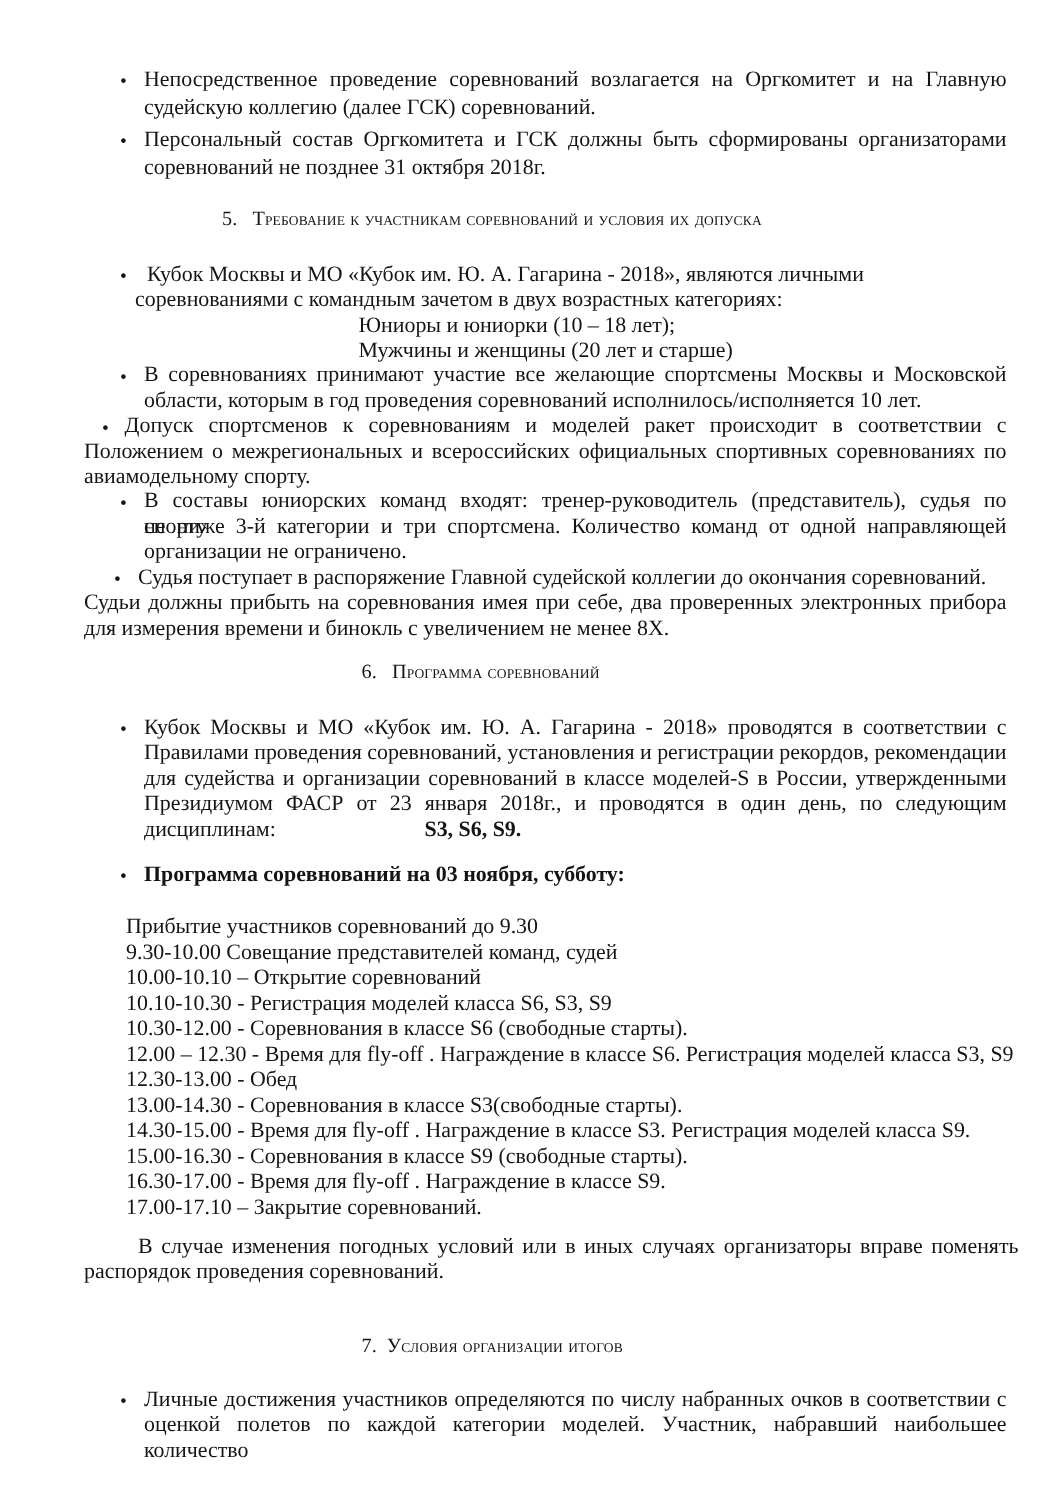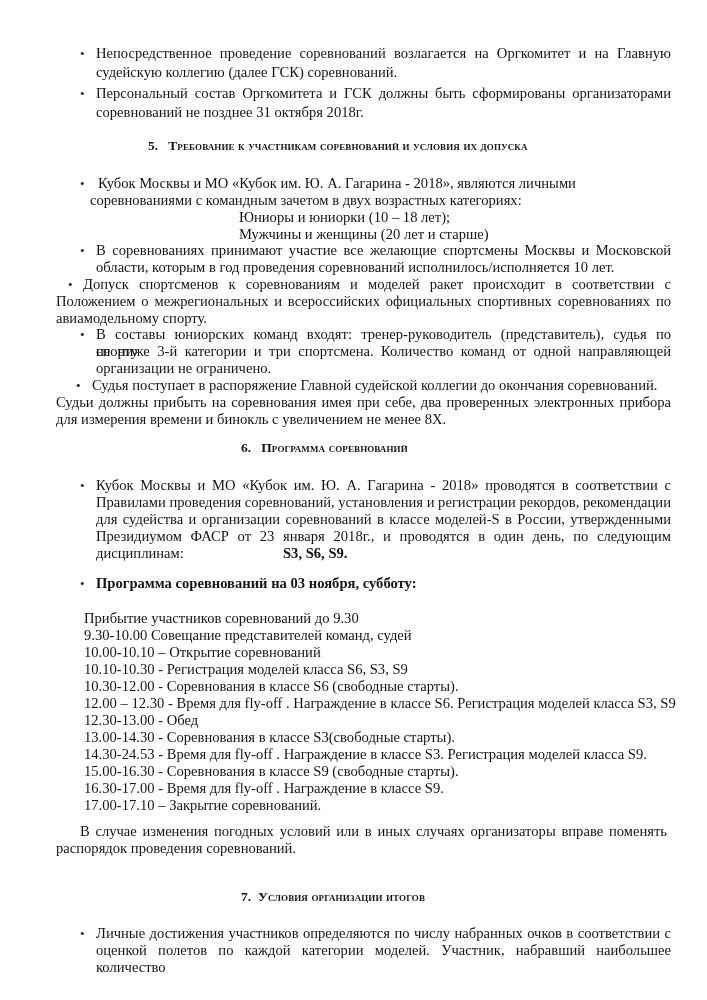--- a/index.html
+++ b/index.html
@@ -1,21 +1,21 @@
 <!DOCTYPE html>
 <html><head>
 <meta charset="utf-8">
 <style>
   html, body { margin:0; padding:0; background:#ffffff; }
   body { width:707px; height:1000px; position:relative; overflow:hidden;
          font-family:"Liberation Serif", serif; color:#141414; font-size:14.6px; }
   .line { position:absolute; white-space:nowrap; line-height:17px; }
   .just { text-align:justify; text-align-last:justify; white-space:normal;font-family:Liberation Serif, serif; }
   .bullet { position:absolute; font-size:13px; line-height:17px; }
-  .heading { position:absolute; white-space:nowrap; font-weight:bold; font-size:13.5px; line-height:17px;text-align:right; }
+  .heading { position:absolute; white-space:nowrap; font-weight:normal; font-size:13.5px; line-height:17px;text-align:right; }
   .heading .sc { font-variant:small-caps; letter-spacing:0.1px; }
   .bold { font-weight:bold; }
 </style>
 </head>
 <body>
 
 <span class="bullet" style="left:80px;top:45px">•</span>
 <div class="line just" style="left:96px;top:45px;width:575px">Непосредственное проведение соревнований возлагается на Оргкомитет и на Главную</div>
 <div class="line" style="left:96px;top:64px">судейскую коллегию (далее ГСК) соревнований.</div>
 <span class="bullet" style="left:80px;top:85px">•</span>
@@ -71,27 +71,27 @@
 
 <div>
   <div class="line" style="left:84px;top:610px">Прибытие участников соревнований до 9.30</div>
   <div class="line" style="left:84px;top:627px">9.30-10.00  Совещание представителей команд, судей</div>
   <div class="line" style="left:84px;top:644px">10.00-10.10 – Открытие соревнований</div>
   <div class="line" style="left:84px;top:661px">10.10-10.30 - Регистрация моделей класса S6, S3, S9</div>
   <div class="line" style="left:84px;top:678px">10.30-12.00 - Соревнования в классе S6 (свободные старты).</div>
   <div class="line" style="left:84px;top:695px">12.00 – 12.30 - Время для fly-off . Награждение в классе S6. Регистрация моделей класса S3, S9</div>
   <div class="line" style="left:84px;top:712px">12.30-13.00 - Обед</div>
   <div class="line" style="left:84px;top:729px">13.00-14.30 - Соревнования в классе S3(свободные старты).</div>
-  <div class="line" style="left:84px;top:746px">14.30-24.53 - Время для fly-off .  Награждение в классе S3. Регистрация моделей класса S9.</div>
+  <div class="line" style="left:84px;top:746px">14.30-15.00 - Время для fly-off .  Награждение в классе S3. Регистрация моделей класса S9.</div>
   <div class="line" style="left:84px;top:763px">15.00-16.30 - Соревнования в классе S9 (свободные старты).</div>
   <div class="line" style="left:84px;top:780px">16.30-17.00 - Время для fly-off . Награждение в классе S9.</div>
   <div class="line" style="left:84px;top:797px">17.00-17.10 – Закрытие соревнований.</div>
 </div>
 
-<div class="line just" style="left:80px;top:823px;width:587px">В случае изменения погодных условий или в иных случаях организаторы вправе поменять</div>
+<div class="line just" style="left:92px;top:823px;width:587px">В случае изменения погодных условий или в иных случаях организаторы вправе поменять</div>
 <div class="line" style="left:56px;top:840px">распорядок проведения соревнований.</div>
 
 <div class="heading" style="left:241px;top:888px">
   <span>7.</span>&nbsp;
   <span class="sc">Условия организации итогов</span>
 </div>
 
 <span class="bullet" style="left:80px;top:925px">•</span>
 <div class="line just" style="left:96px;top:925px;width:575px">Личные достижения участников определяются по числу набранных очков в соответствии с</div>
 <div class="line just" style="left:96px;top:942px;width:575px">оценкой полетов по каждой категории моделей. Участник, набравший наибольшее количество</div>

